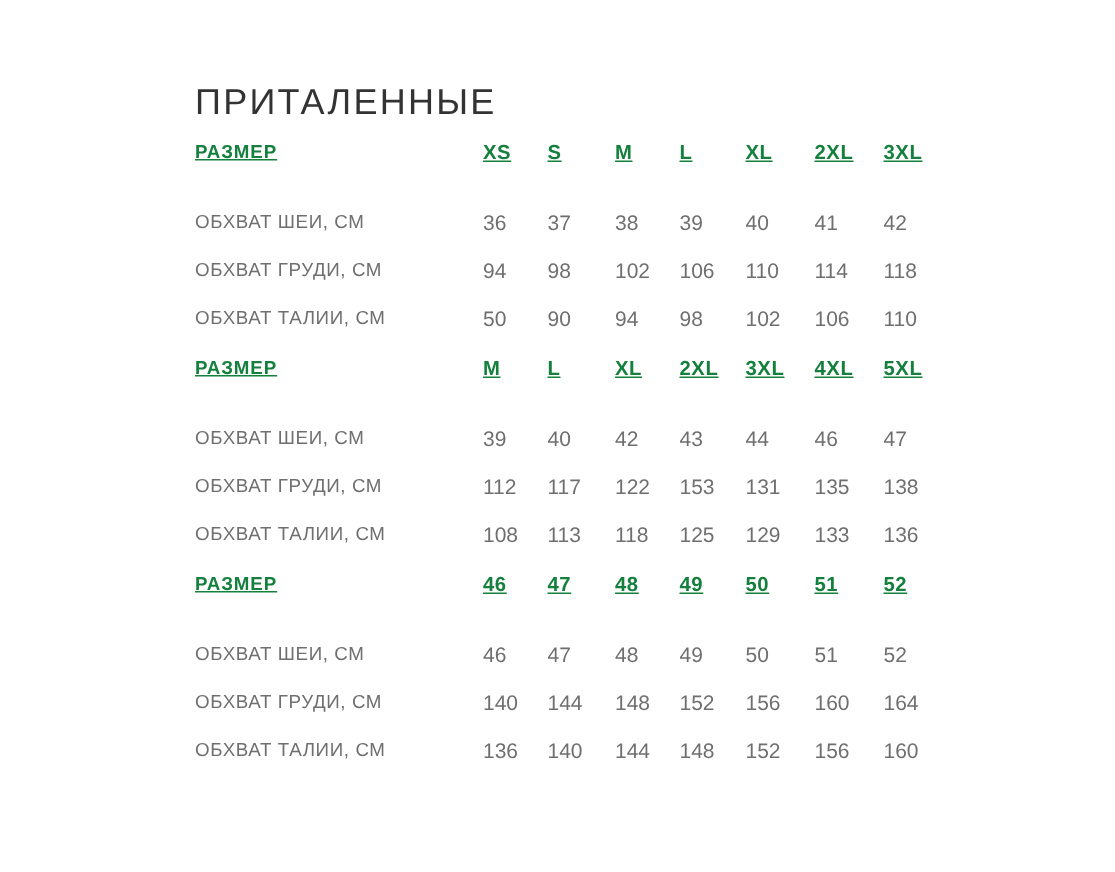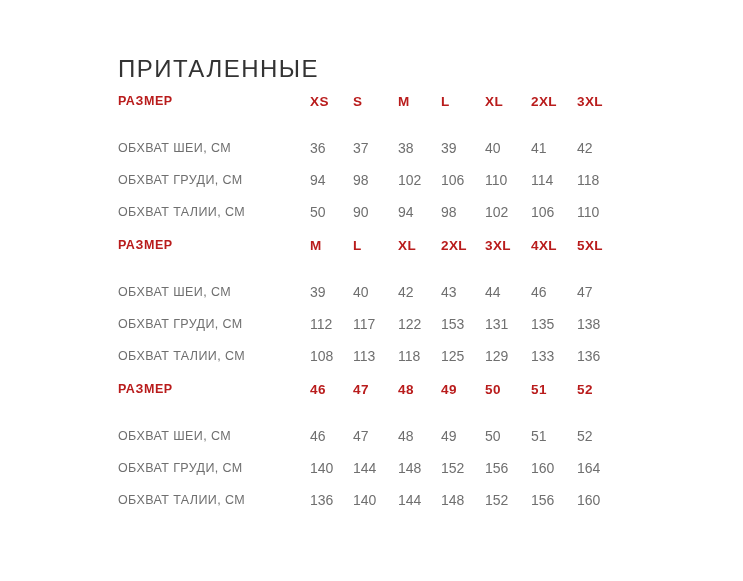--- a/index.html
+++ b/index.html
@@ -9,21 +9,21 @@
     background: #ffffff;
     overflow: hidden;
     font-family: "Liberation Sans", sans-serif;
     position: relative;
   }
   main.size-guide {
     position: absolute;
     left: 118px;
     top: 55px;
   }
-  section.size-section { margin: 0 0 7px 0; }
+  section.size-section { margin: 0 0 7px 12px; }
   h2.section-title {
     margin: 0 0 8px 0;
     font-size: 24px;
     line-height: 28px;
     font-weight: 400;
     letter-spacing: 1.5px;
     color: #333333;
     white-space: nowrap;
   }
   table.size-table {
@@ -42,22 +42,23 @@
   th, td {
     text-align: left;
     padding: 0;
     white-space: nowrap;
     overflow: visible;
   }
   tr.header-row th {
     height: 38px;
     vertical-align: top;
     padding-top: 3px;
-    color: #b91c1c;
+    color: #15803d;
     font-weight: bold;
+    text-decoration: underline;
   }
   th.header-label-cell { font-size: 12.5px; letter-spacing: 0.6px; }
   th.size-header-cell  { font-size: 13.5px; letter-spacing: 0.4px; }
   tr.measurement-row td {
     height: 32px;
     vertical-align: middle;
     color: #6f6f6f;
   }
   td.row-label-cell { font-size: 12.5px; letter-spacing: 0.4px; }
   td.value-cell { font-size: 14px; }

